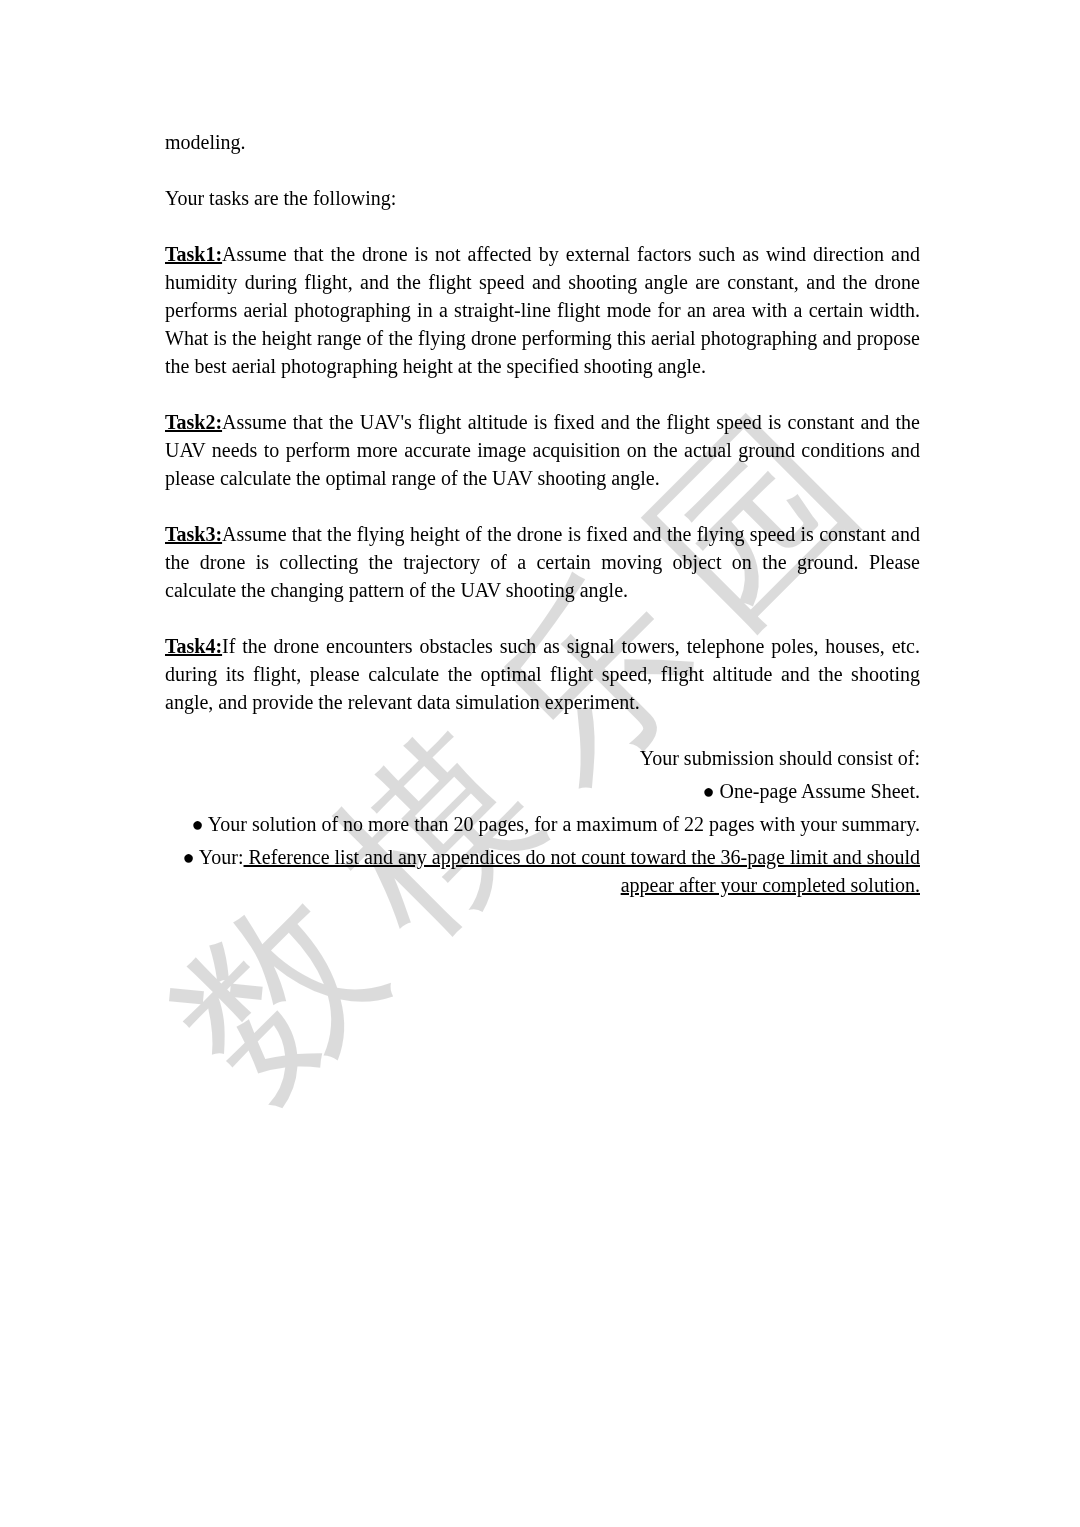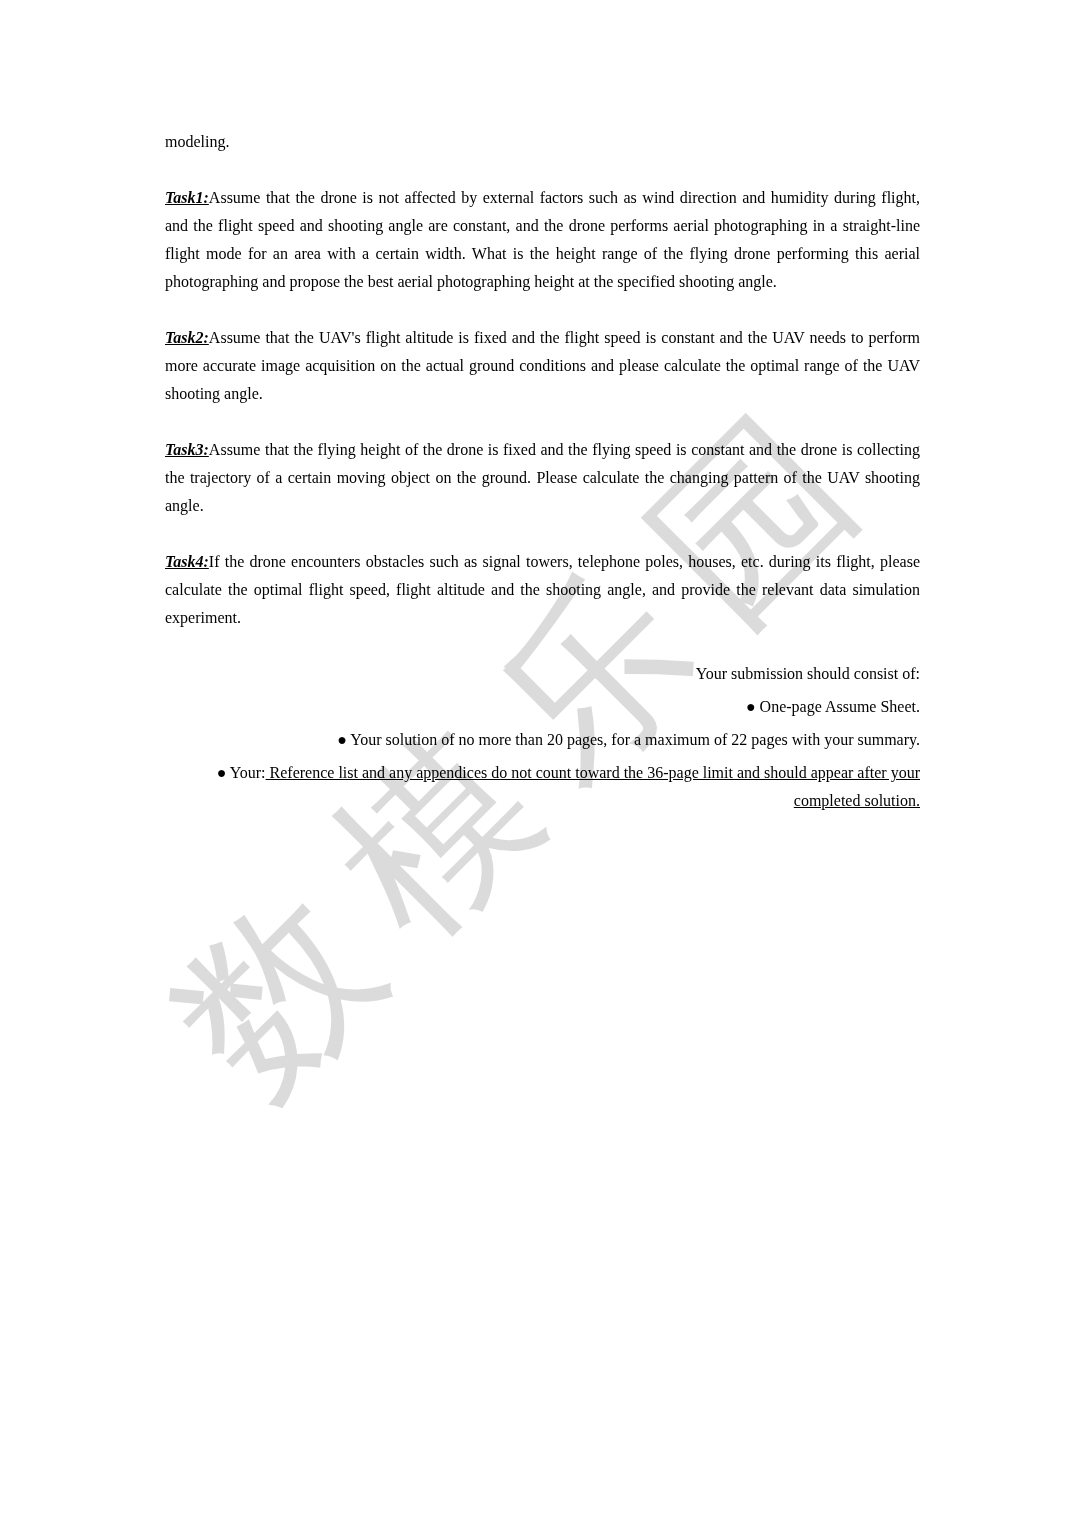--- a/index.html
+++ b/index.html
@@ -26,52 +26,52 @@
     color: rgba(0, 0, 0, 0.14);
     font-family: "Liberation Serif", "DejaVu Serif", serif;
     z-index: 0;
     pointer-events: none;
     user-select: none;
   }
   .page-content {
     position: relative;
     z-index: 1;
     padding: 128px 160px 0 165px;
-    font-size: 16px;
+    font-size: 20px;
     line-height: 28px;
   }
   p.para {
     margin: 0 0 28px 0;
     text-align: justify;
   }
   p.left {
     text-align: left;
   }
   p.tight {
     margin: 0 0 5px 11px;
     text-align: right;
   }
   .task-label {
     font-weight: bold;
     text-decoration: underline;
-    font-style: italic;
   }
   .underlined {
     text-decoration: underline;
   }
 </style>
 </head>
 <body>
 
 <div class="watermark">数模乐园</div>
 
 <div class="page-content">
 
   <p class="para left">modeling.</p>
 
+  <p class="para left">Your tasks are the following:</p>
 
   <p class="para"><span class="task-label">Task1:</span><span>Assume that the drone is not affected by external factors such as wind direction and humidity during flight, and the flight speed and shooting angle are constant, and the drone performs aerial photographing in a straight-line flight mode for an area with a certain width. What is the height range of the flying drone performing this aerial photographing and propose the best aerial photographing height at the specified shooting angle.</span></p>
 
   <p class="para"><span class="task-label">Task2:</span><span>Assume that the UAV's flight altitude is fixed and the flight speed is constant and the UAV needs to perform more accurate image acquisition on the actual ground conditions and please calculate the optimal range of the UAV shooting angle.</span></p>
 
   <p class="para"><span class="task-label">Task3:</span><span>Assume that the flying height of the drone is fixed and the flying speed is constant and the drone is collecting the trajectory of a certain moving object on the ground. Please calculate the changing pattern of the UAV shooting angle.</span></p>
 
   <p class="para"><span class="task-label">Task4:</span><span>If the drone encounters obstacles such as signal towers, telephone poles, houses, etc. during its flight, please calculate the optimal flight speed, flight altitude and the shooting angle, and provide the relevant data simulation experiment.</span></p>
 
   <p class="tight">Your submission should consist of:</p>

